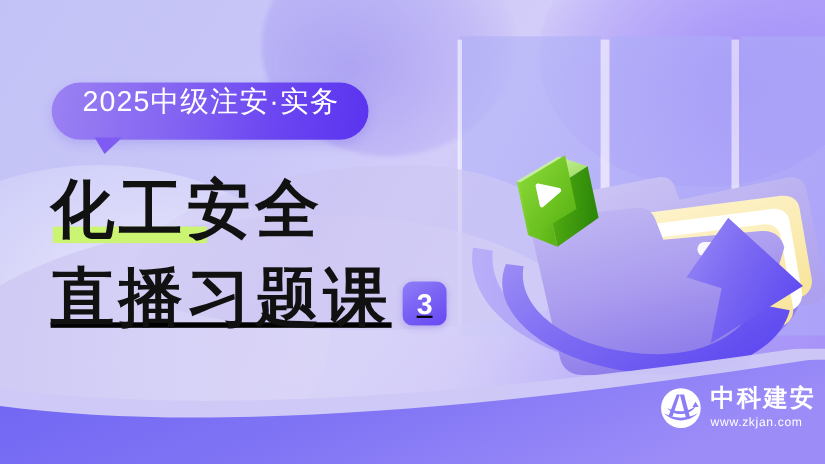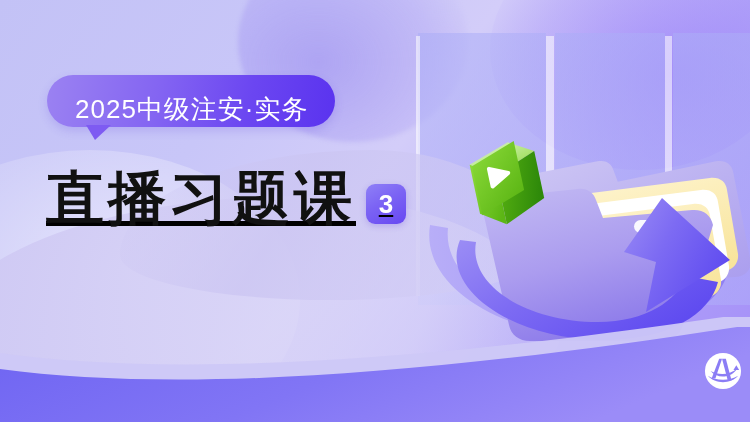--- a/index.html
+++ b/index.html
@@ -91,21 +91,21 @@
   
   .badge-wrap{
     position:absolute;
     left:47px; top:75px;
   }
   .badge {
     position: relative;
     height: 52px;
     padding: 0 26px 0 28px;
     display: flex;
-    align-items: flex-end;
+    align-items: flex-start;
     border-radius: 26px;
     background: linear-gradient(100deg, #9b82f2 0%, #8465f2 38%, #6b46f1 70%, #5a33ef 100%);
     box-shadow: 0 4px 10px rgba(90,60,220,0.18);
   }
   .badge-text {
     color: #ffffff;
     font-size: 26px;
     letter-spacing: 1px;
     white-space: nowrap;
     font-weight: 400;
@@ -323,30 +323,38 @@
   </svg>
 
   <div class="badge-wrap">
     <div class="badge">
       <span class="badge-text">2025中级注安·实务</span>
     </div>
     <div class="badge-tail"></div>
   </div>
 
   <div class="headline">
+    <div class="hl-row">
+      <div class="hl-highlight"></div>
+      <span class="hl-text">化工安全</span>
+    </div>
     <div class="hl-row second">
       <span class="hl-text">直播习题课</span>
       <span class="num-badge">3</span>
     </div>
   </div>
 
   <div class="logo">
     <svg class="logo-mark" viewBox="0 0 40 40">
       <circle cx="20" cy="20" r="19" fill="#ffffff"></circle>
       <path d="M4 25 C 12 30 26 31 36 25 C 28 34 12 34 4 25 Z" fill="#8b7df5"></path>
       <path d="M19 7 L23 7 L29 30 L25 30 Z" fill="#8b7df5"></path>
       <path d="M19 7 L16 7 L8 28 L12 28 Z" fill="#8b7df5"></path>
       <path d="M7 20 C 16 25 28 24 35 17 C 30 27 14 29 7 20 Z" fill="#8b7df5"></path>
       <path d="M34 14 L37 19 L31 19 Z" fill="#8b7df5"></path>
     </svg>
+    <div class="logo-texts">
+      <span class="logo-name">中科建安</span>
+      <span class="logo-url">www.zkjan.com</span>
+    </div>
   </div>
 
 </div>
 
 </body></html>

